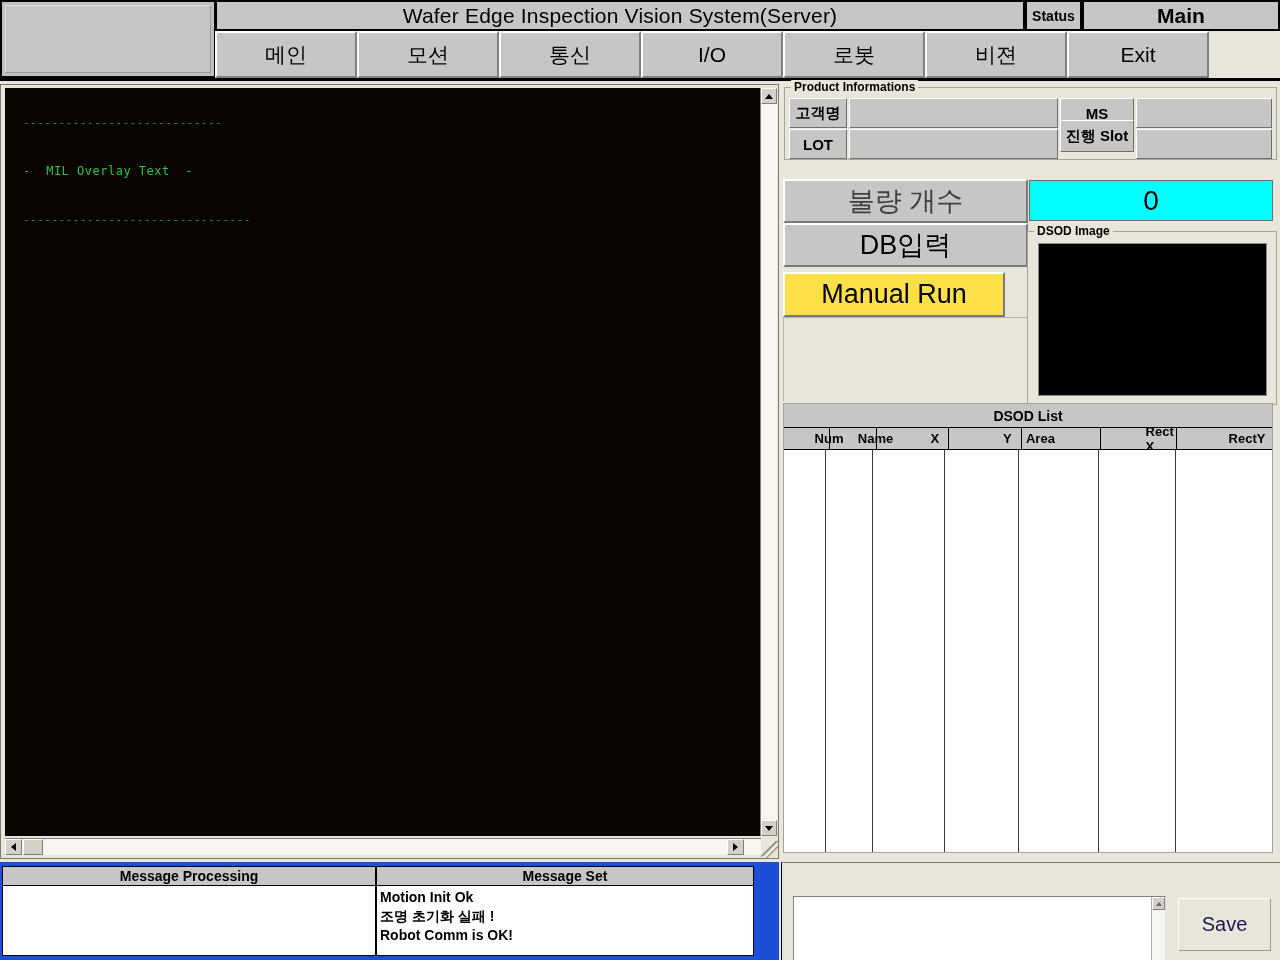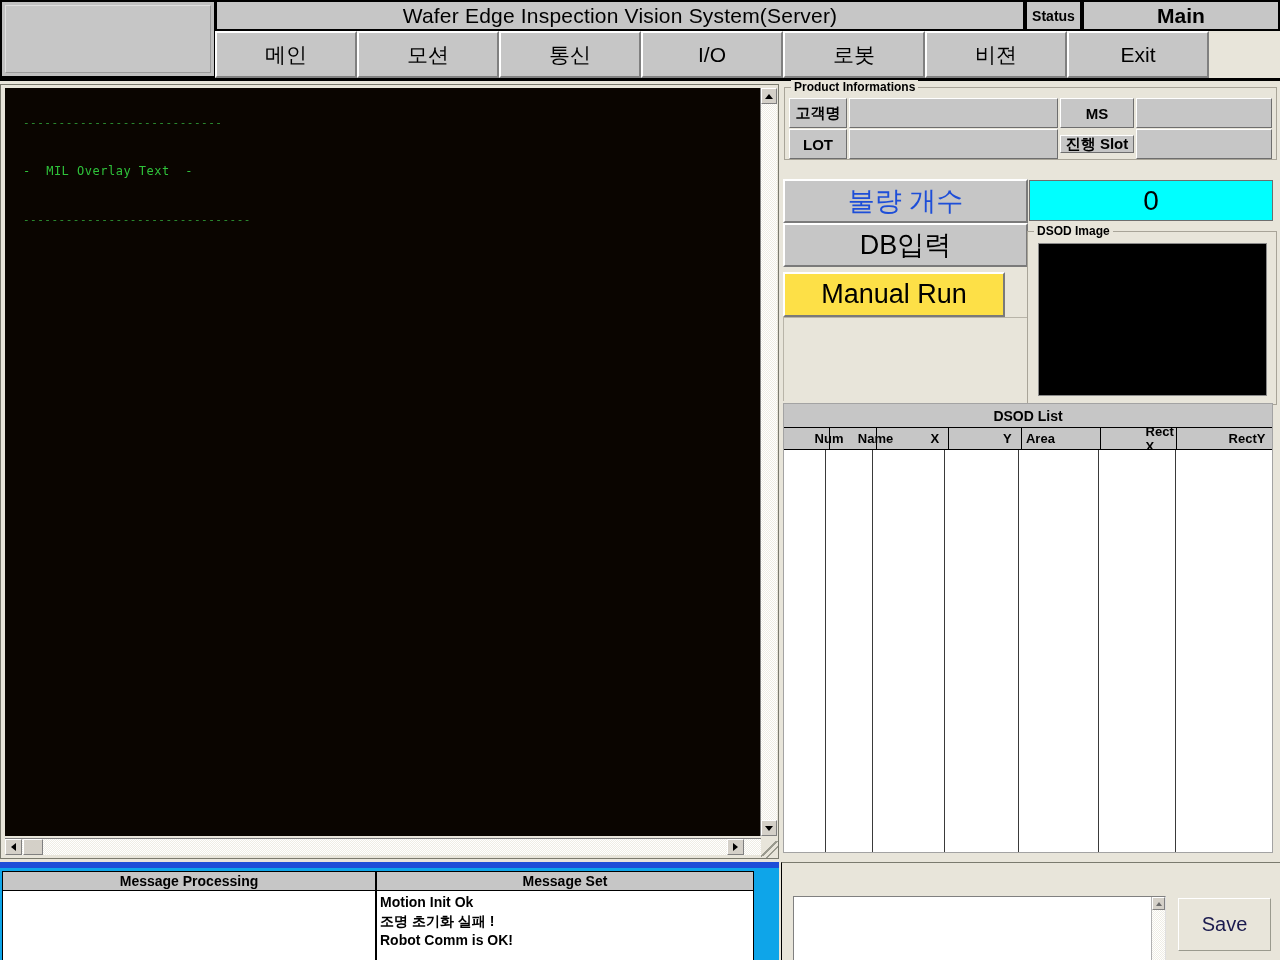--- a/index.html
+++ b/index.html
@@ -254,21 +254,21 @@
     cursor: text;
   }
 
   .badcount-label {
     position: absolute;
     left: 2px; top: 95px; width: 245px; height: 44px;
     background: #c6c6c6;
     border-top: 2px solid #ffffff; border-left: 2px solid #ffffff;
     border-right: 2px solid #7a7a7a; border-bottom: 2px solid #7a7a7a;
     display: flex; align-items: center; justify-content: center;
-    font-size: 27px; color: #1d4ed8;
+    font-size: 27px; color: #404040;
     cursor: pointer;
   }
   .badcount-value {
     position: absolute;
     left: 248px; top: 96px; width: 244px; height: 41px;
     background: #00ffff;
     border: 1px solid #6e6e6e;
     display: flex; align-items: center; justify-content: center;
     font-size: 28px; color: #000;
   }
@@ -350,22 +350,22 @@
   .dsod-body .bcell {
     height: 100%;
     border-right: 1px solid #3a3a3a;
   }
 
   
   .msg-area {
     position: absolute;
     left: 0; top: 862px;
     width: 779px; height: 98px;
-    background: #0ea5e9;
-    border-top: 6px solid #1d4ed8;
+    background: #1d4ed8;
+    border-top: 1px solid #1d4ed8;
   }
   .msg-col {
     position: absolute;
     top: 3px;
     height: 92px;
   }
   .msg-col.left { left: 2px; width: 374px; }
   .msg-col.right { left: 376px; width: 378px; }
   .msg-title {
     width: 100%; height: 20px;
@@ -531,21 +531,21 @@
     <div class="group-box prod-box">
       <div class="group-title">Product Informations</div>
 
       <div class="field-label" style="left:4px; top:10px; width:58px; height:30px;">고객명</div>
       <div class="field-input" style="left:64px; top:10px; width:209px; height:30px;"></div>
       <div class="field-label" style="left:275px; top:10px; width:74px; height:30px;">MS</div>
       <div class="field-input" style="left:351px; top:10px; width:136px; height:30px;"></div>
 
       <div class="field-label" style="left:4px; top:41px; width:58px; height:30px;">LOT</div>
       <div class="field-input" style="left:64px; top:41px; width:209px; height:30px;"></div>
-      <div class="field-label" style="left:275px; top:47px; width:74px; height:18px;">진행 Slot</div>
+      <div class="field-label" style="left:275px; top:32px; width:74px; height:32px;">진행 Slot</div>
       <div class="field-input" style="left:351px; top:41px; width:136px; height:30px;"></div>
     </div>
 
     <div class="badcount-label">불량 개수</div>
     <div class="badcount-value">0</div>
 
     <div class="btn-db">DB입력</div>
     <div class="btn-manual">Manual Run</div>
 
     <div class="spacer-panel"></div>

